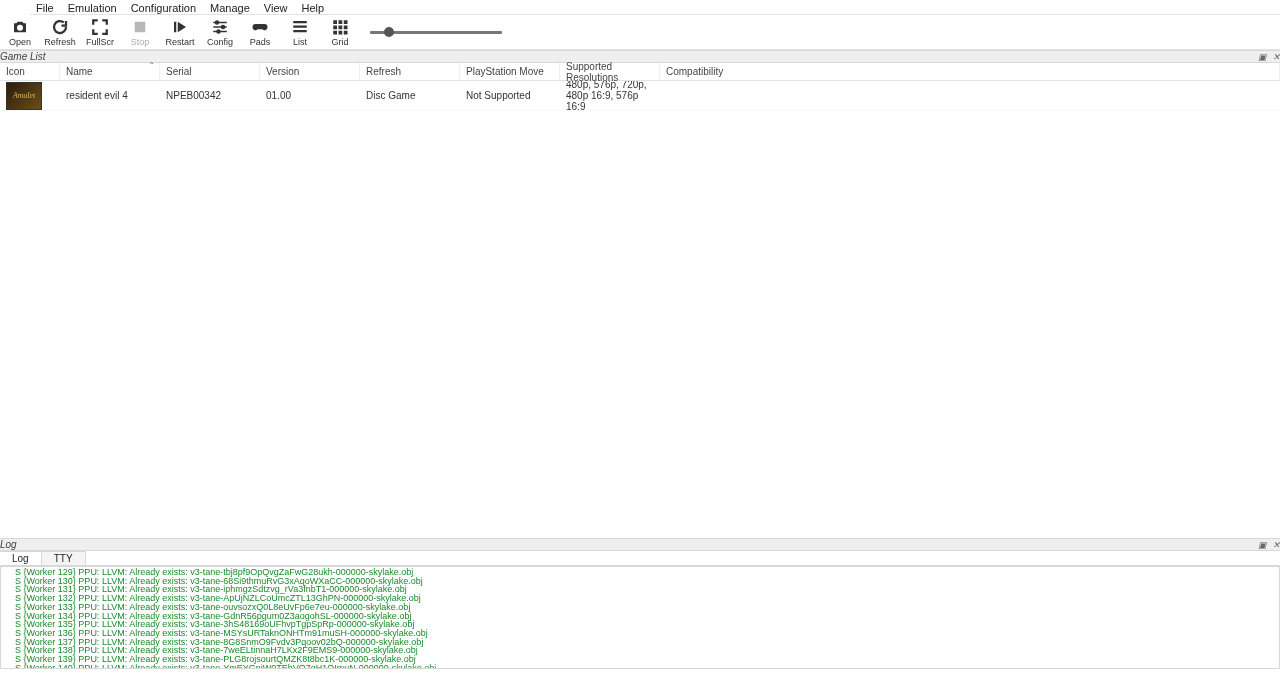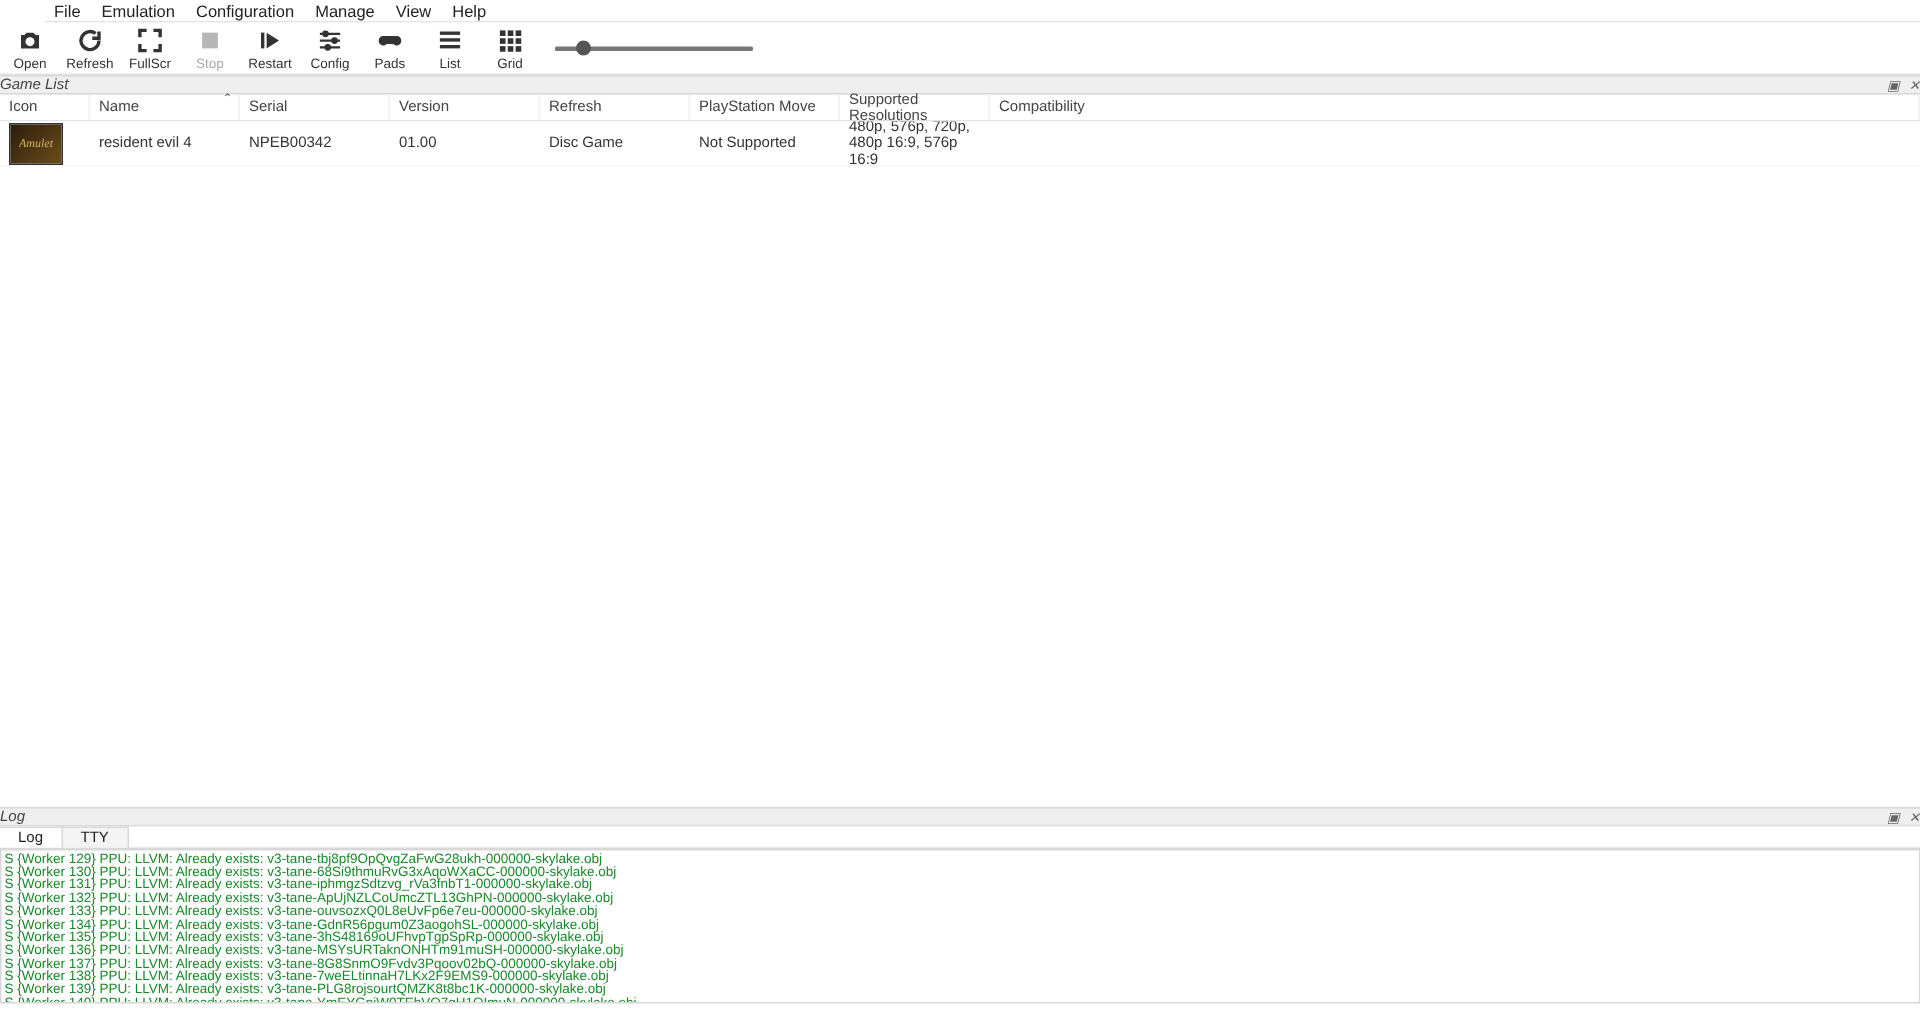--- a/index.html
+++ b/index.html
@@ -43,21 +43,21 @@
 .game-icon { width: 36px; height: 28px; background: linear-gradient(135deg,#2b1d0a,#6b4d1a); border: 1px solid #333; display: flex; align-items: center; justify-content: center; color: #d7b560; font-family: "Georgia", serif; font-style: italic; font-size: 8px; overflow: hidden; }
 .compat-dot { width: 10px; height: 10px; border-radius: 50%; background: #2ea84a; display: inline-block; margin-right: 5px; vertical-align: middle; }
 
 .game-area { height: 457px; overflow-y: auto; background: #fff; }
 
 .log-tabs { display: flex; height: 15px; border-bottom: 1px solid #d8d8d8; background: #fff; }
 .log-tabs > div { padding: 1px 12px; font-size: 10px; border-right: 1px solid #d8d8d8; border-top: 1px solid #d8d8d8; cursor: pointer; }
 .log-tabs > div.active { background: #fff; }
 .log-tabs > div:not(.active) { background: #f4f4f4; }
 
-.log-body { height: 103px; overflow-y: scroll; border: 1px solid #d8d8d8; background: #fff; font-family: "Consolas","Courier New",monospace; font-size: 9px; line-height: 8.7px; padding: 1px 2px; }
+.log-body { height: 103px; overflow-y: scroll; border: 1px solid #d8d8d8; background: #fff; font-family: "Consolas","Courier New",monospace; font-size: 9px; line-height: 8.7px; padding: 1px 14px; }
 .log-body div { color: #188a2a; white-space: nowrap; }
 
 svg { display: block; }
 </style>
 </head>
 <body>
 
 <div class="menubar">
   <span>File</span>
   <span>Emulation</span>

